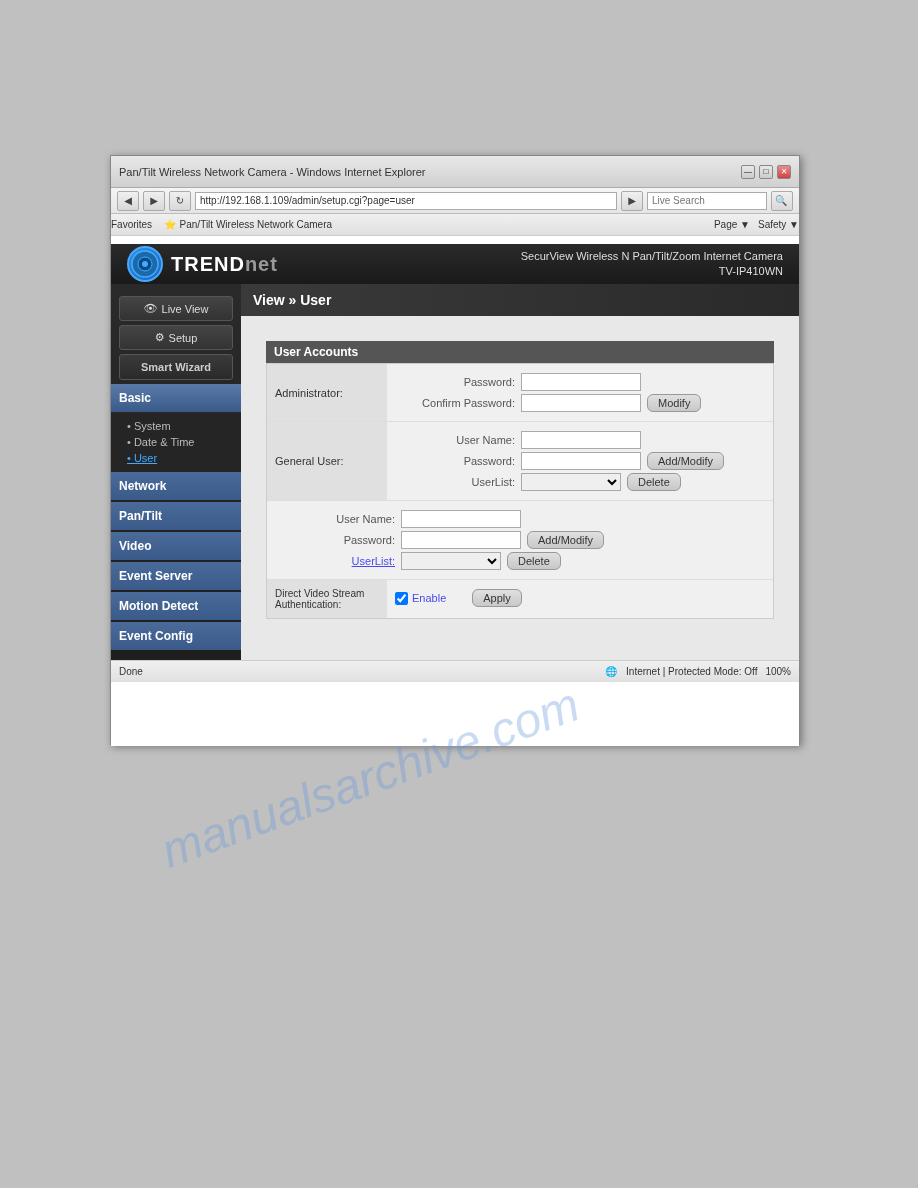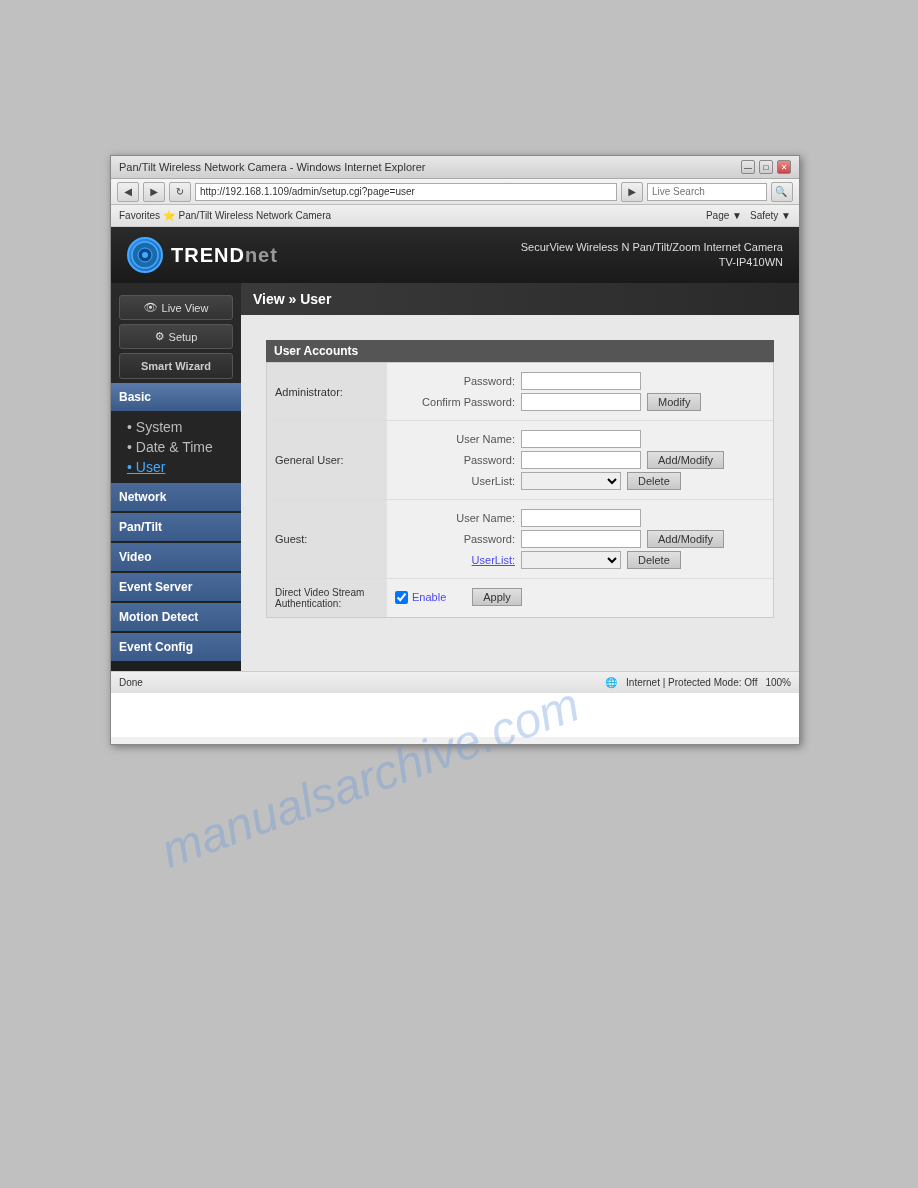--- a/index.html
+++ b/index.html
@@ -19,21 +19,21 @@
       left: 110px;
       width: 690px;
       height: 590px;
       background: #f0f0f0;
       border: 1px solid #888;
       box-shadow: 2px 2px 8px rgba(0,0,0,0.4);
     }
 
     .browser-titlebar {
       background: linear-gradient(to bottom, #e8e8e8, #d0d0d0);
-      height: 23px;
+      height: 32px;
       display: flex;
       align-items: center;
       padding: 8px 8px;
       border-bottom: 1px solid #aaa;
       justify-content: space-between;
     }
     .win-controls {
       display: flex;
       gap: 4px;
     }
@@ -89,23 +89,23 @@
       background: #fff;
       padding: 0 4px;
       font-size: 10px;
     }
 
     .browser-favbar {
       background: linear-gradient(to bottom, #f0f0f0, #e0e0e0);
       height: 22px;
       display: flex;
       align-items: center;
-      padding: 0 8px;
+      padding: 0 0;
       border-bottom: 1px solid #ccc;
-      gap: 3px;
+      gap: 12px;
     }
     .fav-item {
       font-size: 10px;
       color: #333;
       cursor: pointer;
       display: flex;
       align-items: center;
       gap: 3px;
     }
     .fav-tools {
@@ -124,24 +124,25 @@
     .page-content {
       background: #fff;
       height: calc(100% - 78px);
       overflow-y: auto;
       overflow-x: hidden;
     }
 
     
     .camera-header {
       background: linear-gradient(to bottom, #2a2a2a, #1a1a1a);
-      padding: 10px 16px;
+      padding: 2px 16px;
       display: flex;
       align-items: center;
       justify-content: space-between;
+      margin-top: 8px;
     }
     .trendnet-logo {
       display: flex;
       align-items: center;
       gap: 8px;
     }
     .logo-icon {
       width: 36px;
       height: 36px;
       border-radius: 50%;
@@ -220,21 +221,21 @@
     }
     .sidebar-section-btn.active {
       background: linear-gradient(to bottom, #5a7aaa, #3a5a8a);
     }
     .sidebar-sub-items {
       background: #252525;
       padding: 4px 0 4px 12px;
     }
     .sidebar-sub-item {
       color: #bbb;
-      font-size: 14px;
+      font-size: 11px;
       padding: 2px 4px;
       cursor: pointer;
       display: block;
     }
     .sidebar-sub-item.active { color: #4af; text-decoration: underline; }
 
     .smart-wizard-btn {
       margin: 4px 8px;
       padding: 6px 8px;
       background: linear-gradient(to bottom, #3a3a3a, #2a2a2a);
@@ -292,21 +293,21 @@
       height: 18px;
       border: 1px solid #aaa;
       background: #fff;
       padding: 0 3px;
       font-size: 11px;
     }
     .form-btn {
       padding: 2px 10px;
       background: linear-gradient(to bottom, #e0e0e0, #c8c8c8);
       border: 1px solid #999;
-      border-radius: 0;
+      border-radius: 6px;
       font-size: 11px;
       cursor: pointer;
       color: #333;
     }
 
     .form-select {
       width: 100px;
       height: 18px;
       border: 1px solid #aaa;
       font-size: 11px;
@@ -508,21 +509,20 @@
                 </div>
                 <div class="form-group">
                   <span class="form-label">UserList:</span>
                   <select class="form-select"></select>
                   <button class="form-btn">Delete</button>
                 </div>
               </div>
             </div>
 
             <div class="user-section-row">
-              <div class="user-section-left">Guest:</div>
               <div class="user-section-right">
                 <div class="form-group">
                   <span class="form-label">User Name:</span>
                   <input class="form-input" type="text" style="">
                 </div>
                 <div class="form-group">
                   <span class="form-label">Password:</span>
                   <input class="form-input" type="password" style="">
                   <button class="form-btn">Add/Modify</button>
                 </div>

